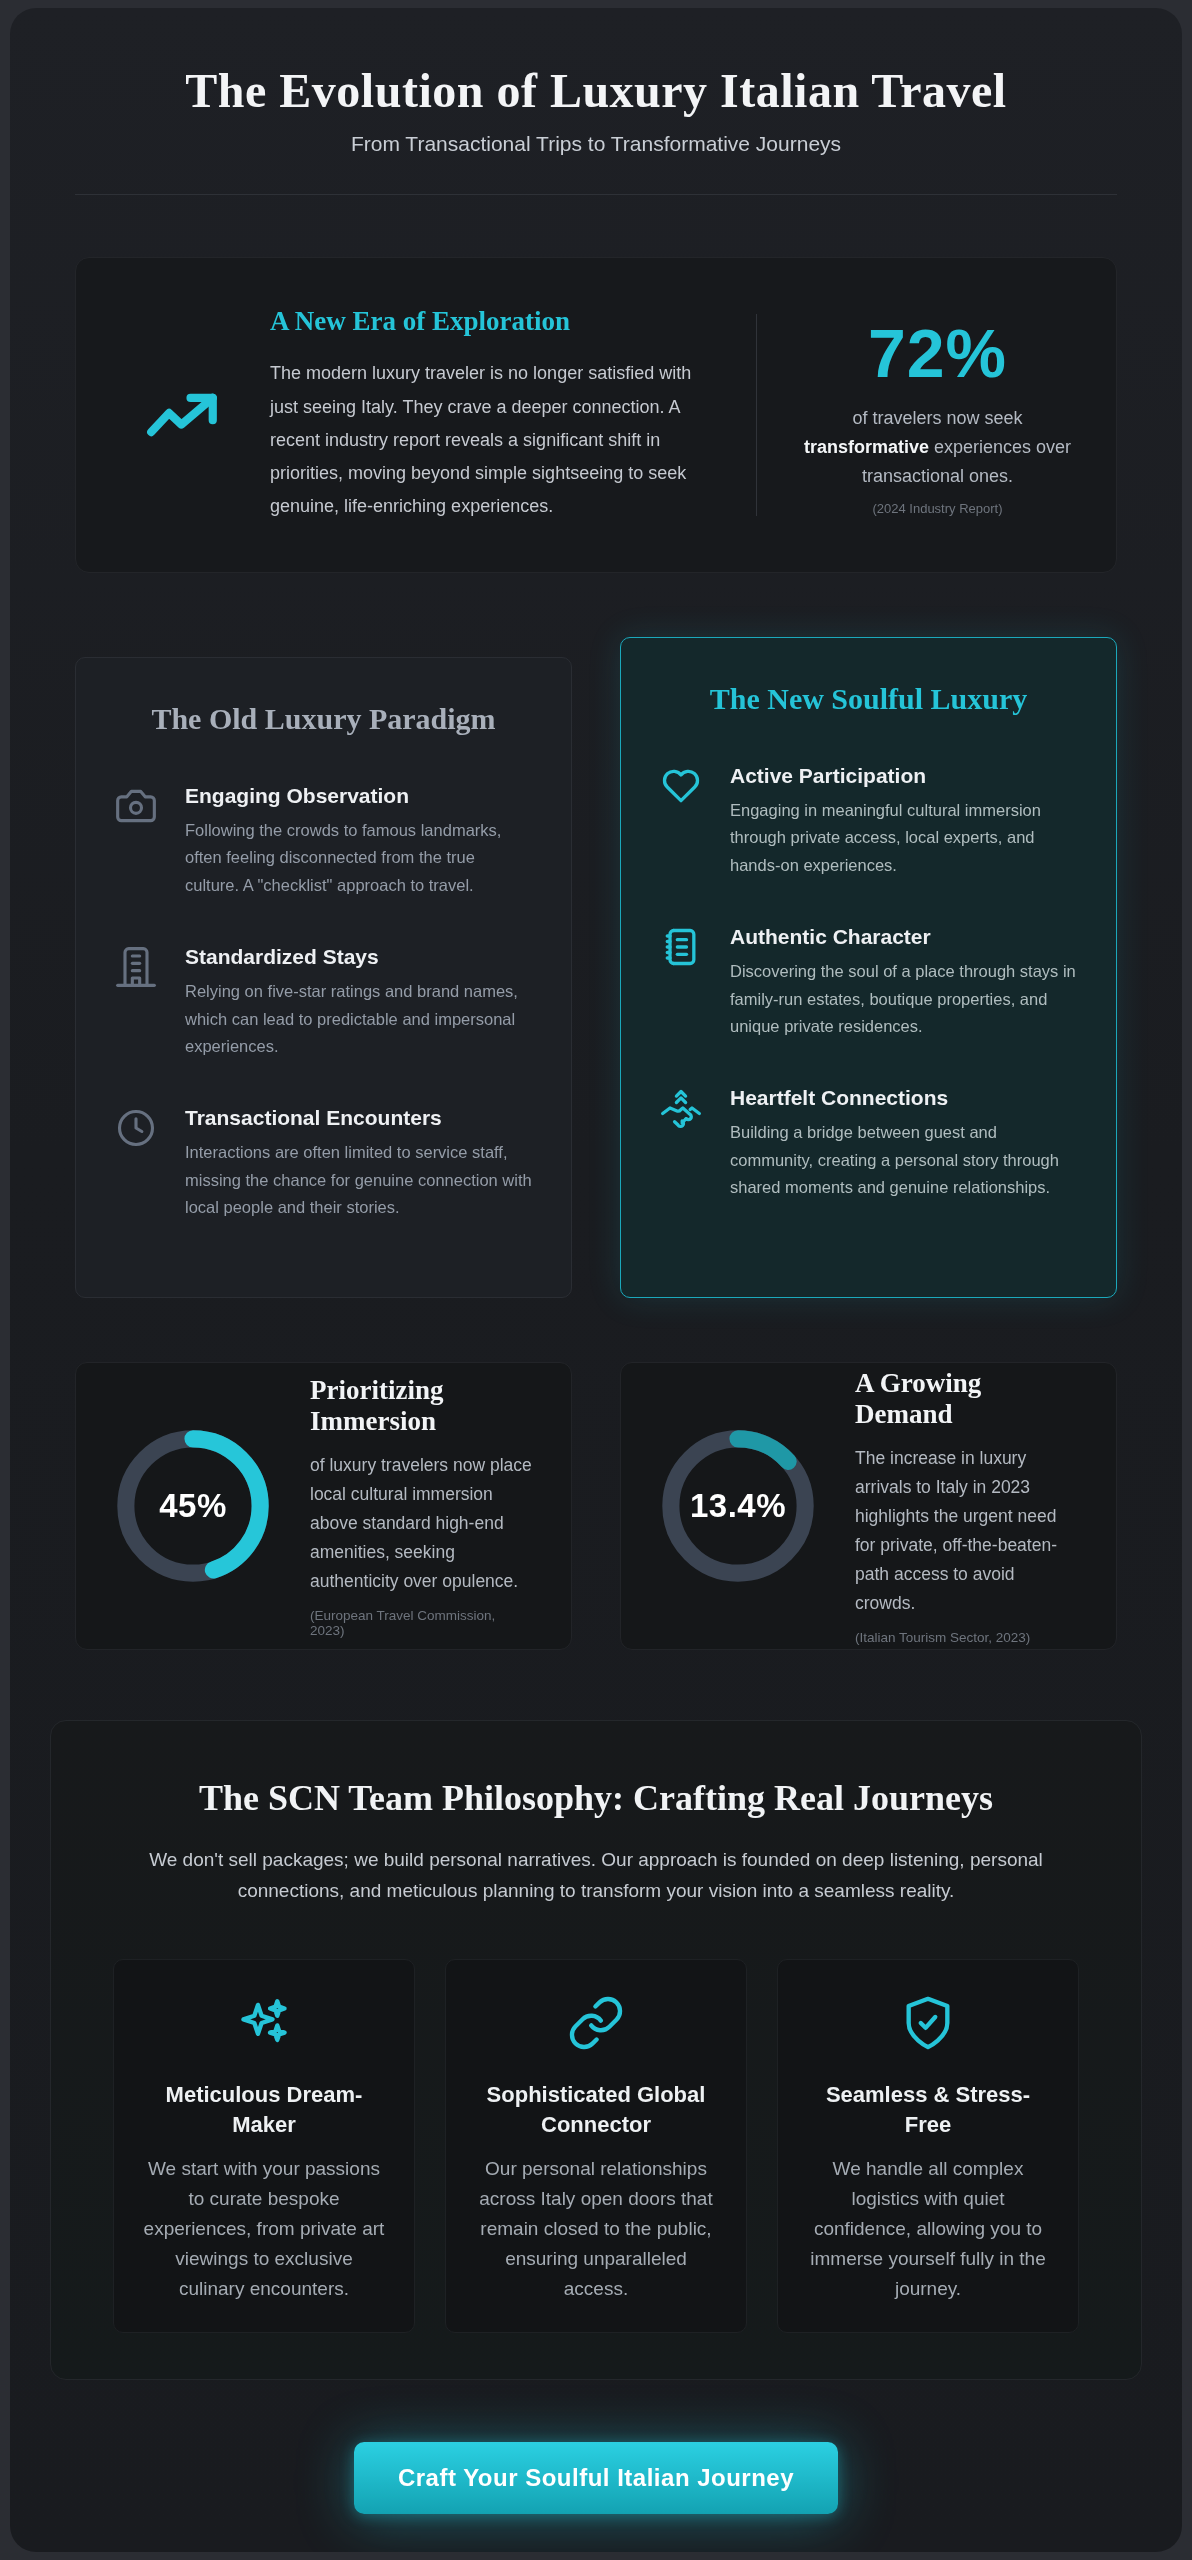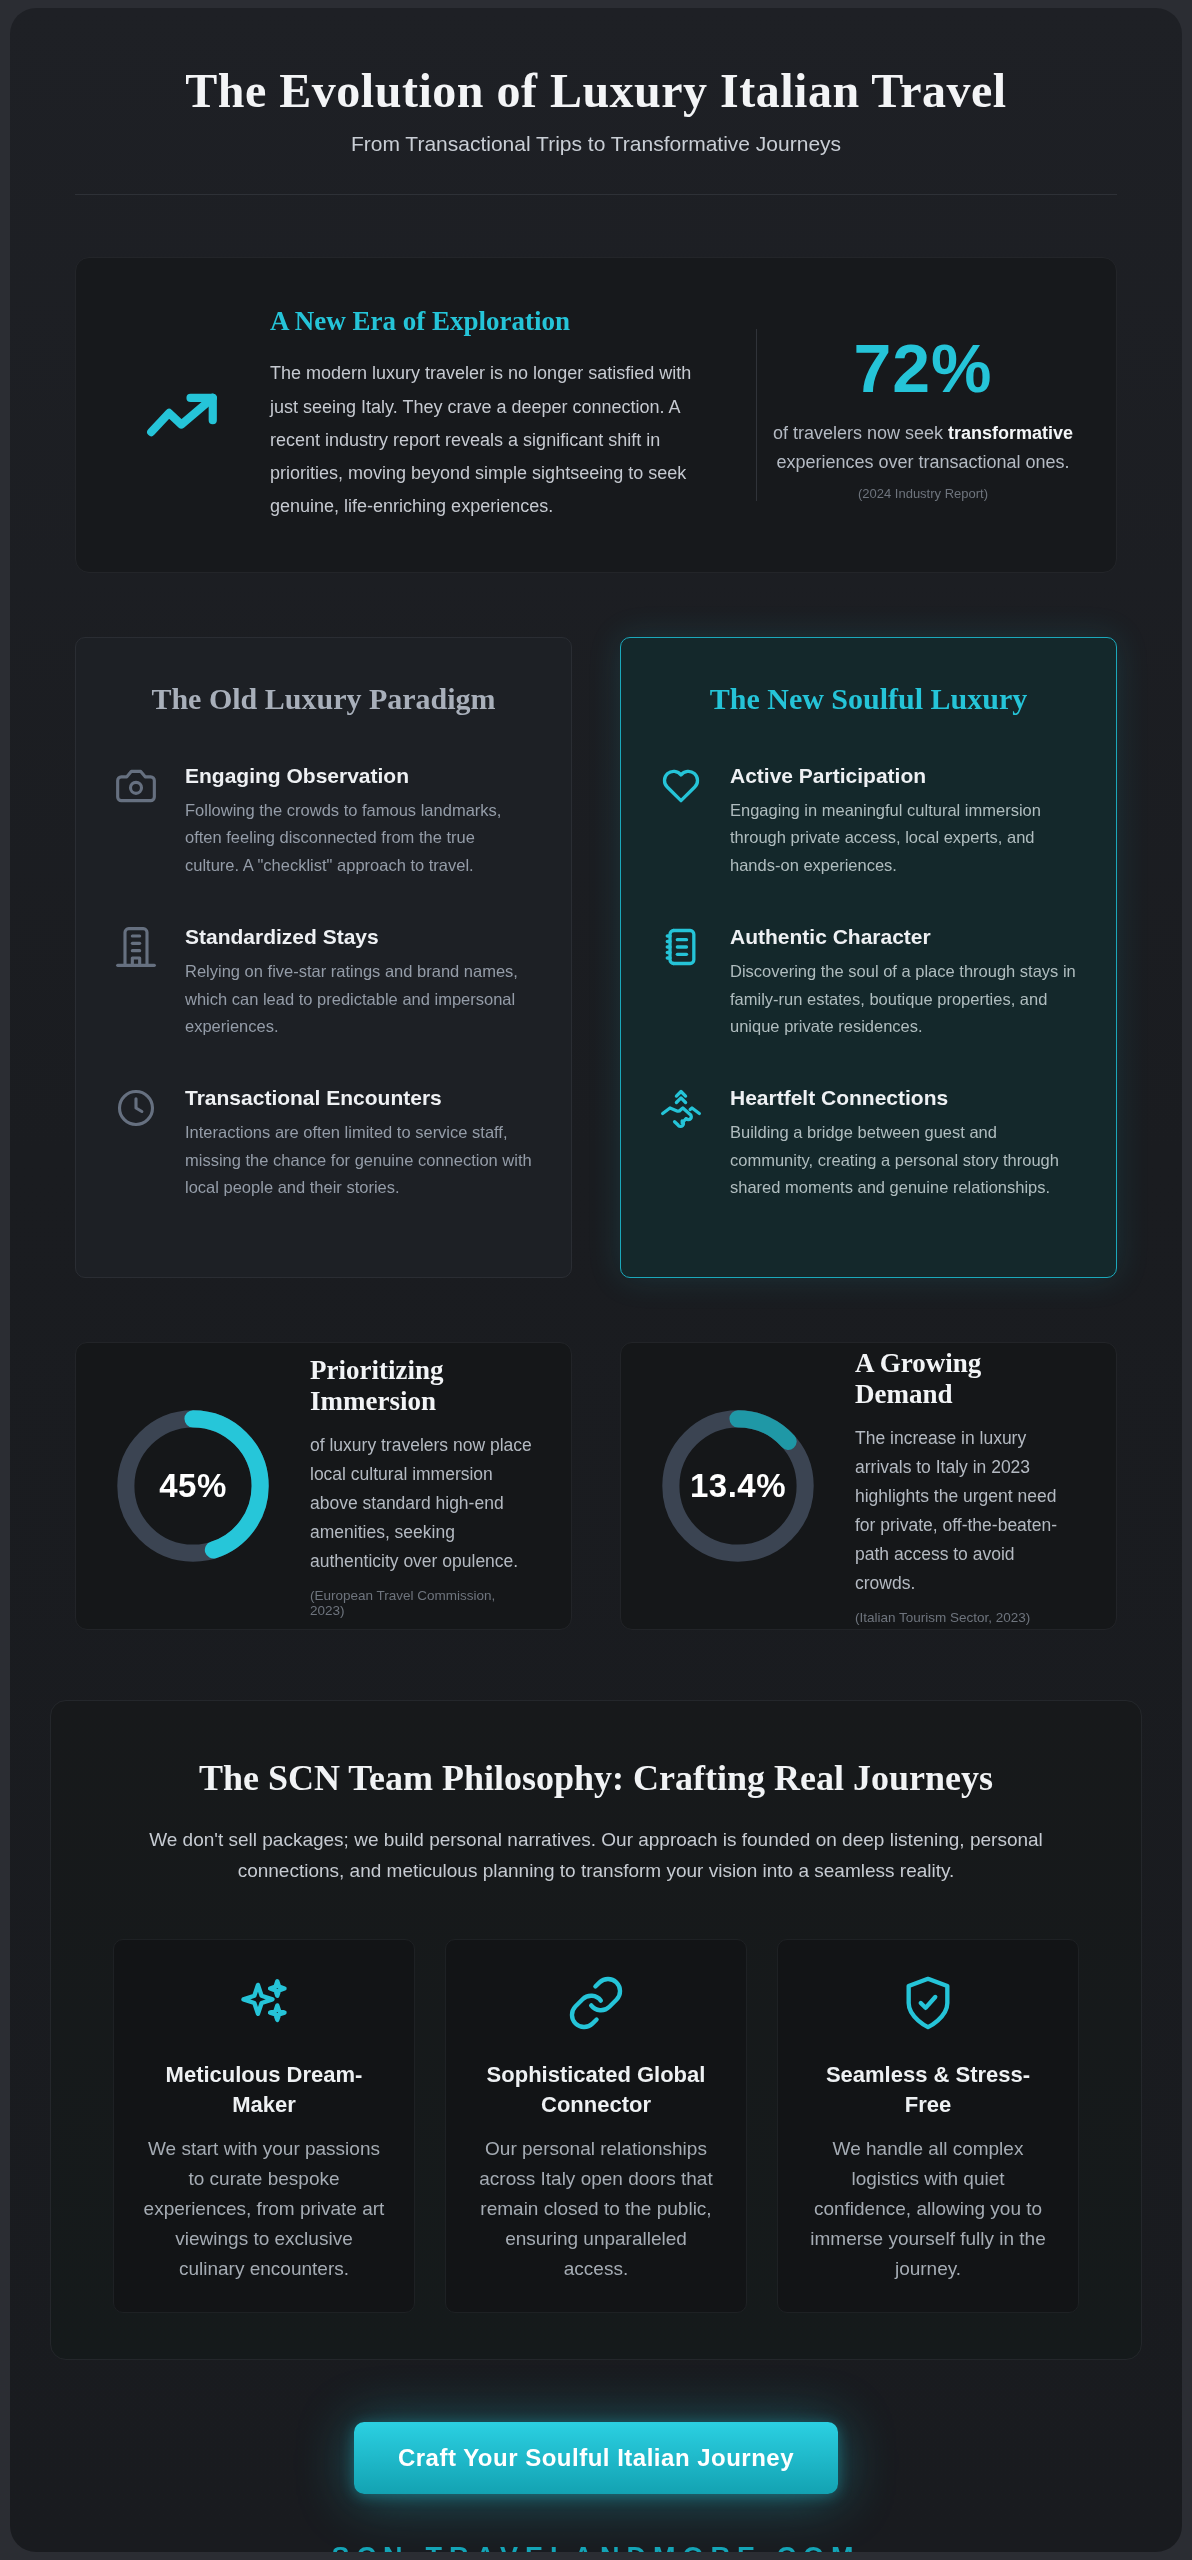--- a/index.html
+++ b/index.html
@@ -19,30 +19,30 @@
   
   .hero{
     margin-top:62px; background:#17191c; border:1px solid #232529; border-radius:14px;
     height:316px; display:flex; align-items:center; padding:0 42px;
   }
   .hero-icon{ width:128px; display:flex; justify-content:center; color:var(--accent); flex:none; }
   .hero-icon svg{ width:82px; height:82px; }
   .hero-text{ flex:1; padding:0 40px 0 24px; }
   .hero-heading{ font-family:"Liberation Serif",serif; font-weight:700; font-size:27px; color:var(--accent); margin-bottom:20px; }
   .hero-body{ font-size:18px; line-height:1.85; color:#c6cad1; max-width:480px; }
-  .hero-stat{ width:318px; flex:none; border-left:1px solid #303339; padding-left:15px; text-align:center; }
+  .hero-stat{ width:318px; flex:none; border-left:1px solid #303339; padding-left:44px; text-align:center; }
   .stat-number{ font-size:68px; font-weight:700; color:var(--accent); letter-spacing:1px; }
   .stat-desc{ font-size:18px; line-height:1.6; color:#b4bac3; margin-top:12px; }
   .stat-desc strong{ color:#f4f6f8; }
   .stat-source{ font-size:13px; color:#6e747d; margin-top:10px; }
 
   
   .compare{ display:flex; gap:48px; margin-top:64px; }
   .compare-card{ flex:1; border-radius:10px; padding:44px 38px 30px; }
-  .card-old{ background:#1d2025; border:1px solid #2a2d33; }
+  .card-old{ background:#1d2025; border:1px solid #2a2d33;margin-top:20px; }
   .card-new{ background:#14282b; border:1px solid #1ba8bb; box-shadow:0 0 34px rgba(32,190,210,.14); }
   .compare-heading{ font-family:"Liberation Serif",serif; font-weight:700; font-size:30px; text-align:center; margin-bottom:48px; }
   .card-old .compare-heading{ color:#a8afba; }
   .card-new .compare-heading{ color:var(--accent); }
   .item{ display:flex; gap:25px; margin-bottom:46px; }
   .item-icon{ flex:none; width:46px; }
   .item-icon svg{ width:44px; height:44px; }
   .card-old .item-icon{ color:#667080; }
   .card-new .item-icon{ color:var(--accent); }
   .item-title{ font-size:21px; font-weight:700; color:#eef0f3; margin-bottom:9px; }

